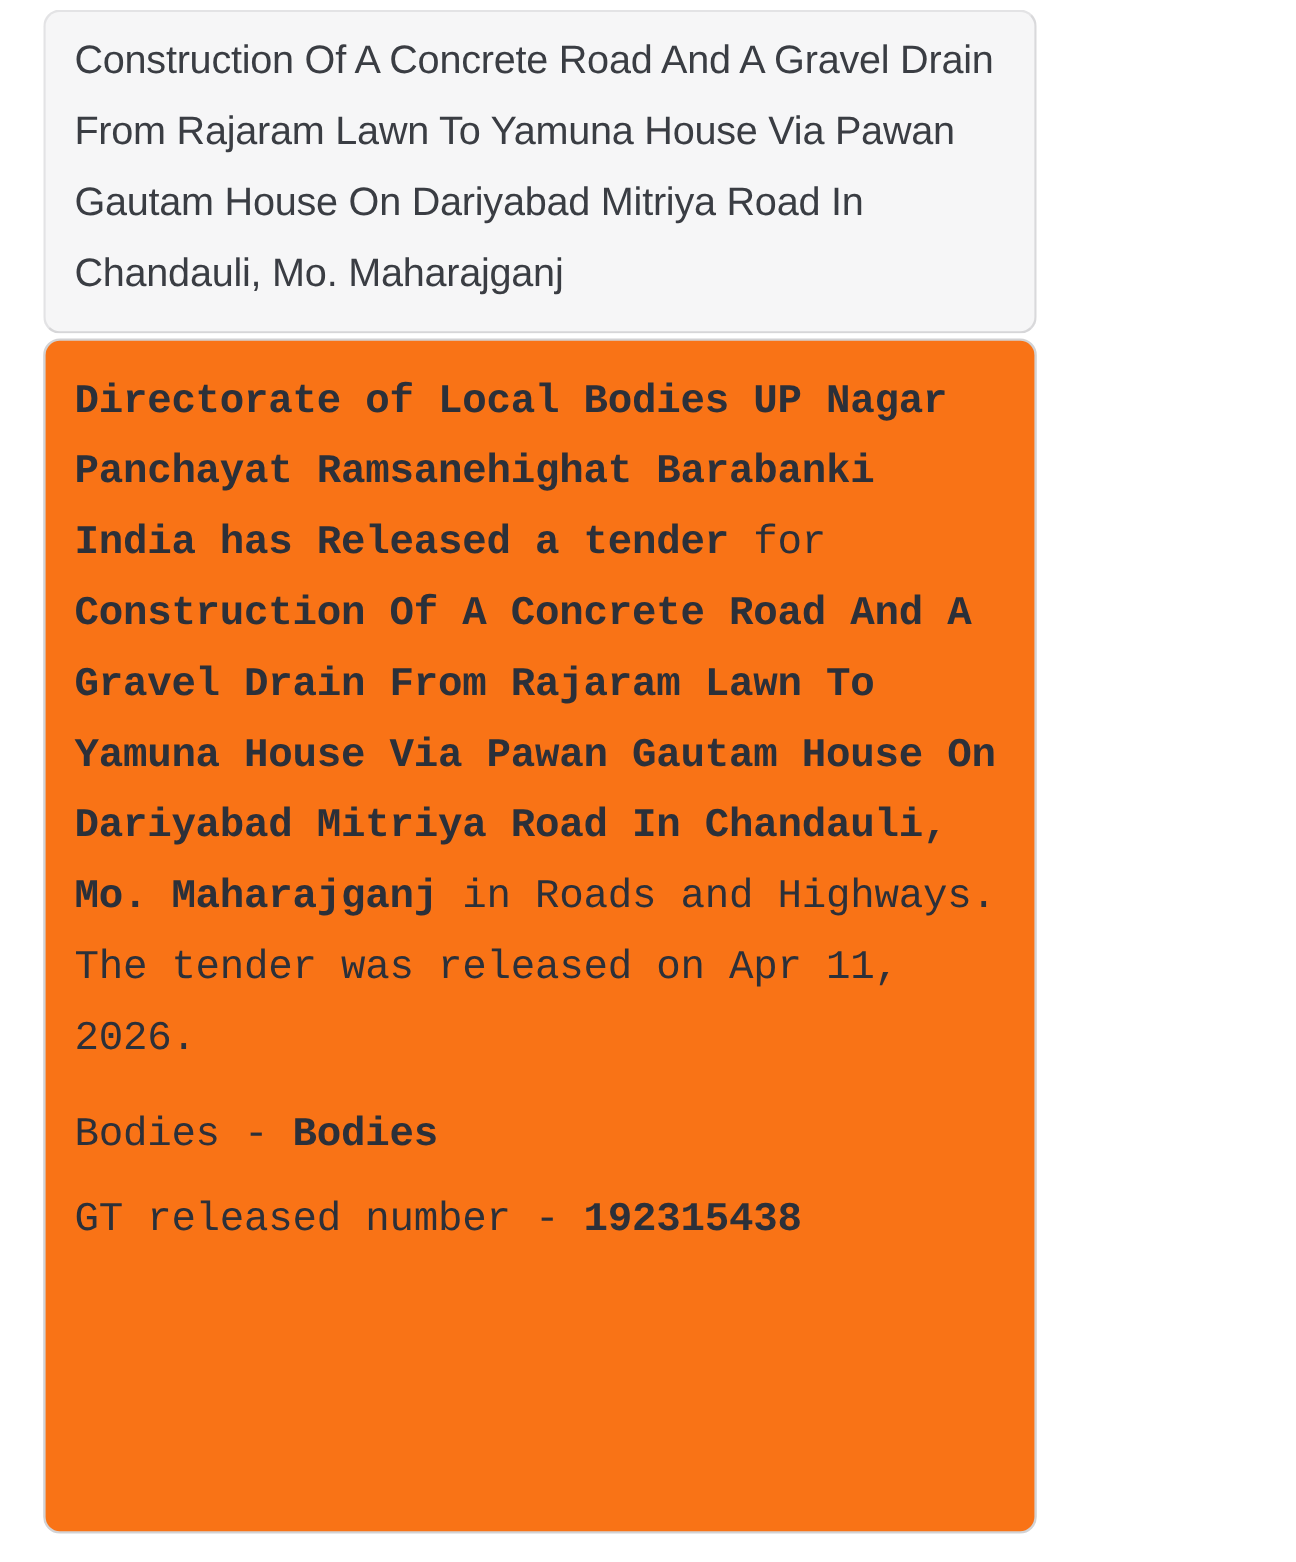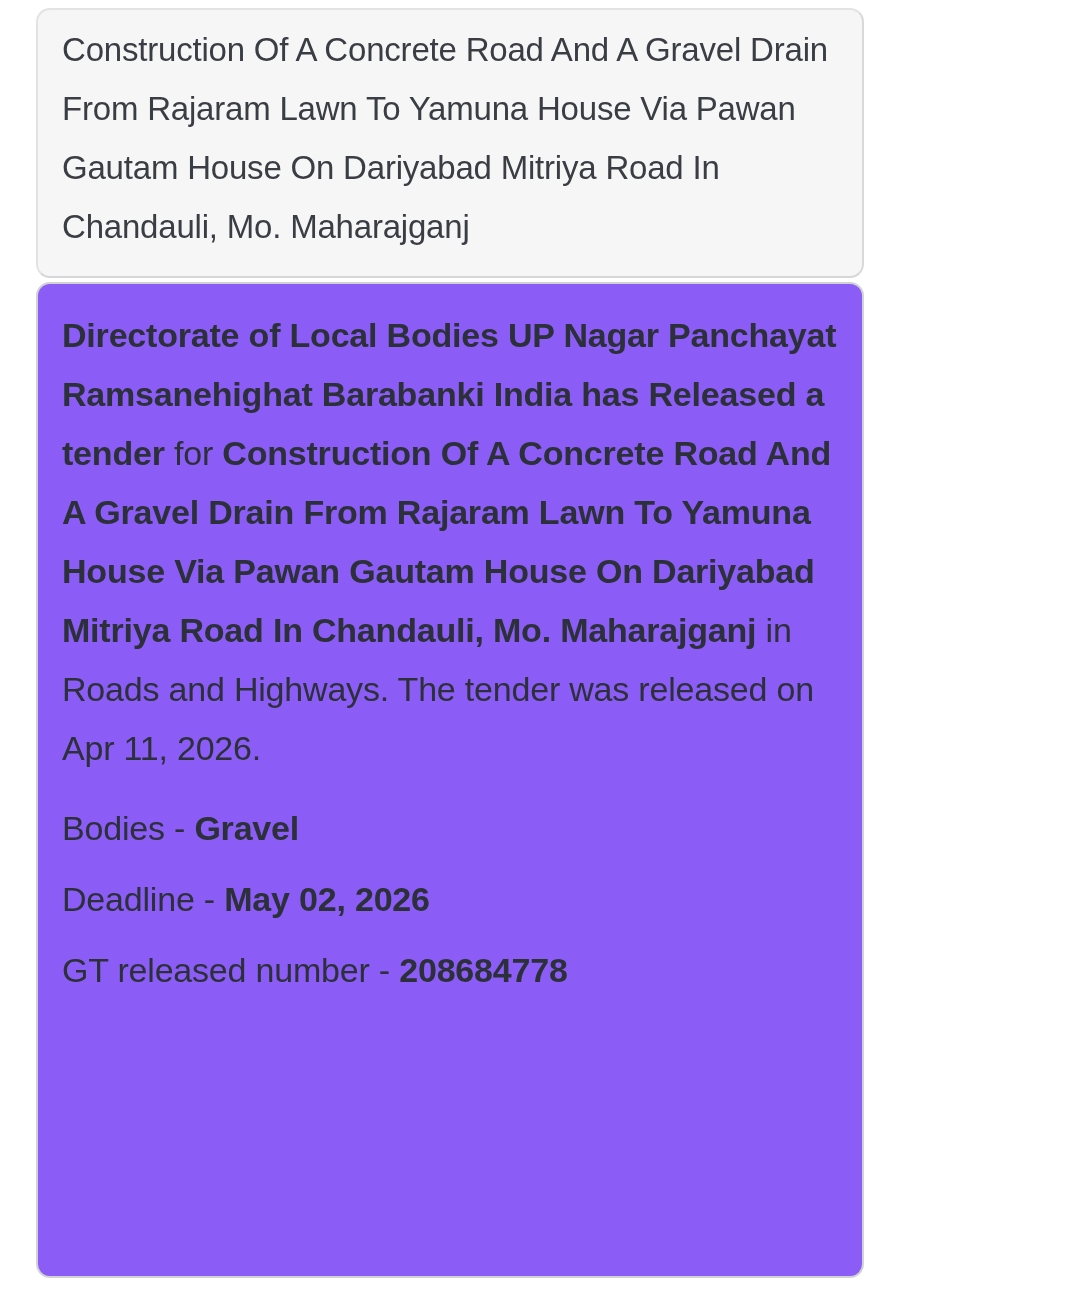--- a/index.html
+++ b/index.html
@@ -27,24 +27,25 @@
   }
   .header-card .title {
     font-size: 33px;
     line-height: 59px;
     font-weight: 400;
     color: #3a3d43;
     max-width: 930px;
   }
   .body-card {
     margin-top: 4px;
-    background: #8b5cf6;
+    background: #f97316;
     border: 2px solid #d2d2d4;
     min-height: 996px;
     padding: 22px 24px 24px 24px;
+    font-family: Liberation Mono, monospace;
   }
   .intro, .field {
     font-size: 34px;
     line-height: 59px;
     font-weight: 400;
     color: #2c3039;
     max-width: 965px;
   }
   .intro { margin-bottom: 21px; }
   .field { margin-bottom: 12px; }
@@ -56,21 +57,20 @@
 <body>
 
 <section class="card header-card">
   <h1 class="title">Construction Of A Concrete Road And A Gravel Drain From Rajaram Lawn To Yamuna House Via Pawan Gautam House On Dariyabad Mitriya Road In Chandauli, Mo. Maharajganj</h1>
 </section>
 
 <section class="card body-card">
 
   <p class="intro"><span class="org">Directorate of Local Bodies UP Nagar Panchayat Ramsanehighat Barabanki India has Released a tender</span><span> for </span><span class="bold">Construction Of A Concrete Road And A Gravel Drain From Rajaram Lawn To Yamuna House Via Pawan Gautam House On Dariyabad Mitriya Road In Chandauli, Mo. Maharajganj</span><span> in Roads and Highways. The tender was released on Apr 11, 2026.</span></p>
 
-  <p class="field"><span>Bodies - </span><span class="bold">Gravel</span></p>
+  <p class="field"><span>Bodies - </span><span class="bold">Bodies</span></p>
 
 
-  <p class="field"><span>Deadline - </span><span class="bold">May 02, 2026</span></p>
 
-  <p class="field"><span>GT released number - </span><span class="bold">208684778</span></p>
+  <p class="field"><span>GT released number - </span><span class="bold">192315438</span></p>
 
 
 </section>
 
 </body></html>

